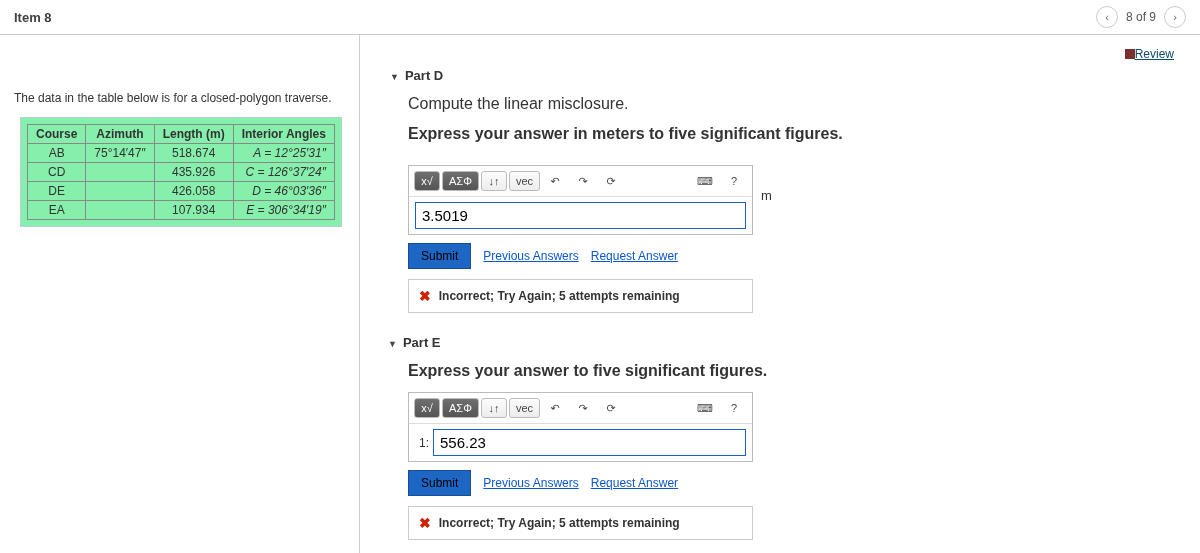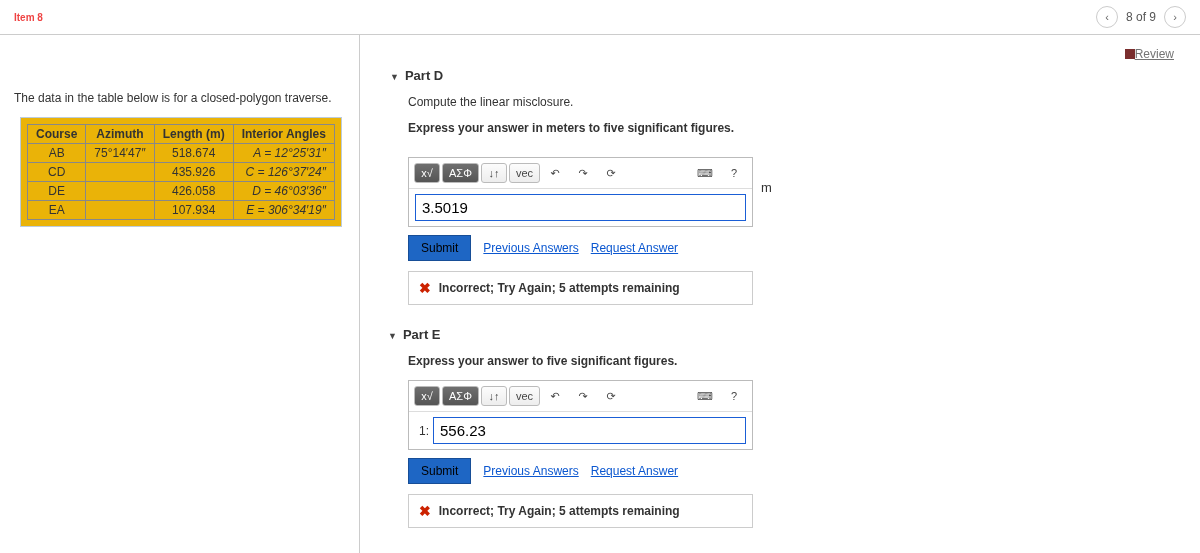--- a/index.html
+++ b/index.html
@@ -10,21 +10,21 @@
     color: #333;
     background: #fff;
   }
   .topbar {
     display: flex;
     justify-content: space-between;
     align-items: center;
     padding: 6px 14px;
     border-bottom: 1px solid #ccc;
   }
-  .topbar-left { font-weight: bold; font-size: 10px; color: #ef4444; }
+  .topbar-left { font-weight: bold; font-size: 13px; color: #404040; }
   .topbar-right { display: flex; align-items: center; gap: 8px; }
   .nav-btn {
     width: 22px; height: 22px;
     border: 1px solid #ccc;
     border-radius: 50%;
     display: flex; align-items: center; justify-content: center;
     cursor: pointer; font-size: 11px; color: #666; background:#fff;
   }
   .page-of { font-size: 12px; color: #555; }
   .layout { display: flex; height: calc(553px - 32px); }
@@ -35,48 +35,48 @@
     overflow: auto;
   }
   .right-pane {
     flex: 1;
     padding: 8px 16px 8px 28px;
     overflow: auto;
     position: relative;
   }
   .review-row { text-align: right; padding: 4px 10px 8px; }
   .review-link {
-    color: #737373; text-decoration: underline; font-size: 12px;
+    color: #0c4a6e; text-decoration: underline; font-size: 12px;
     display: inline-flex; align-items: center; gap: 0;
   }
   .flag-icon { width: 10px; height: 10px; background: #7a2e2e; display:inline-block; }
   .intro-text { font-size: 12px; color: #333; margin: 40px 0 12px 4px; }
   .data-box {
-    background: #eab308;
+    background: #86efac;
     border: 1px solid #bcd;
     padding: 6px;
     width: fit-content;
     margin-left: 10px;
   }
   table.data { border-collapse: collapse; font-size: 12px; }
   table.data th, table.data td {
     border: 1px solid #888;
     padding: 2px 8px;
     text-align: center;
     white-space: nowrap;
   }
   table.data td.angle { text-align: right; font-style: italic; }
   .part-header {
     display: flex; align-items: center; gap: 6px;
     font-weight: bold; font-size: 13px;
     margin: 4px 0 10px;
   }
   .caret::before { content: "▼"; font-size: 9px; color: #444; }
   .part-content { margin-left: 20px; margin-bottom: 22px; }
-  .prompt { margin: 12px 0; font-size: 12px; }
+  .prompt { margin: 12px 0; font-size: 16px; }
   .prompt.b { font-weight: bold; }
   .tool-wrap {
     border: 1px solid #bbb;
     margin-top: 10px;
     width: 345px;
   }
   .tool-row {
     display: flex; align-items: center; gap: 2px;
     padding: 5px; border-bottom: 1px solid #ddd;
   }

